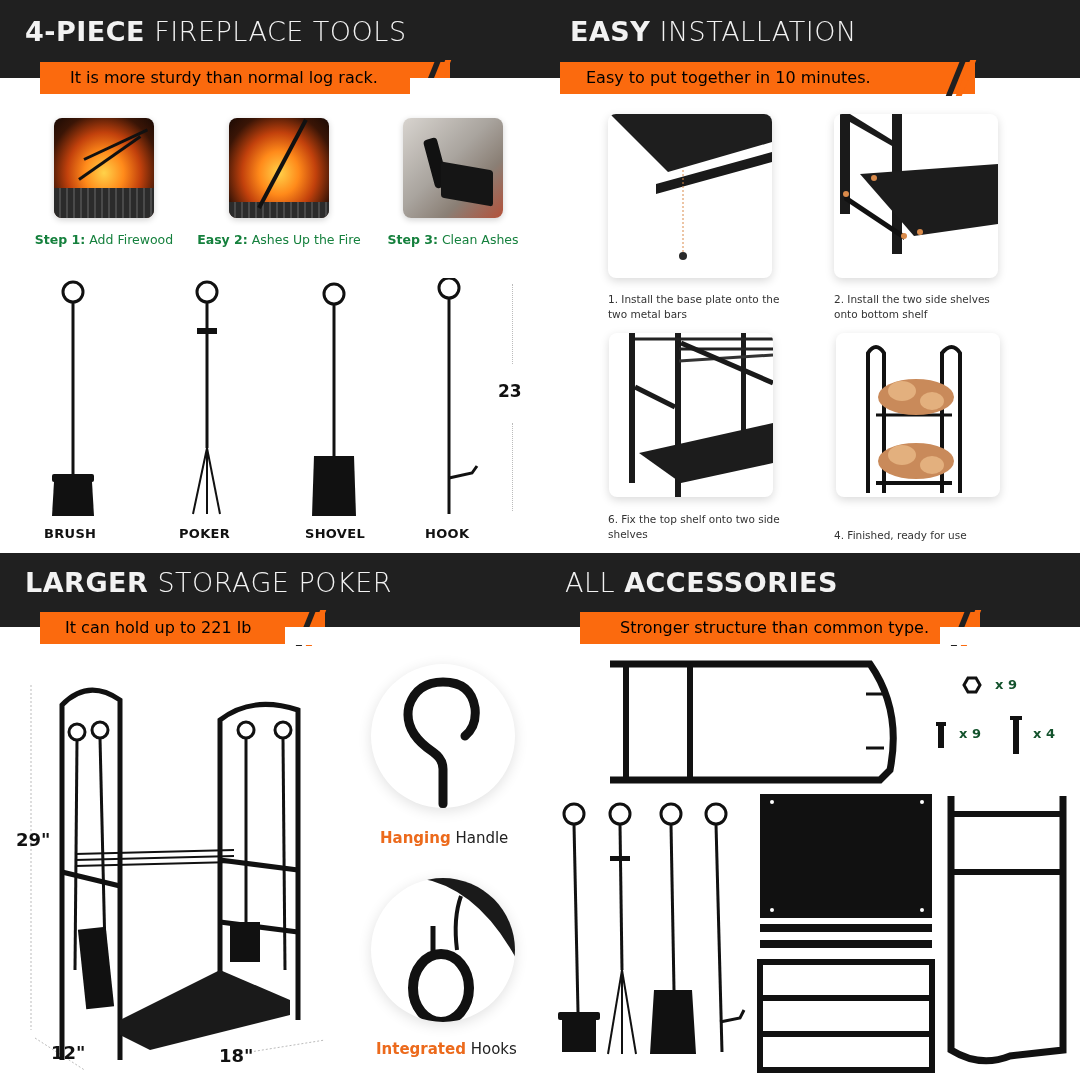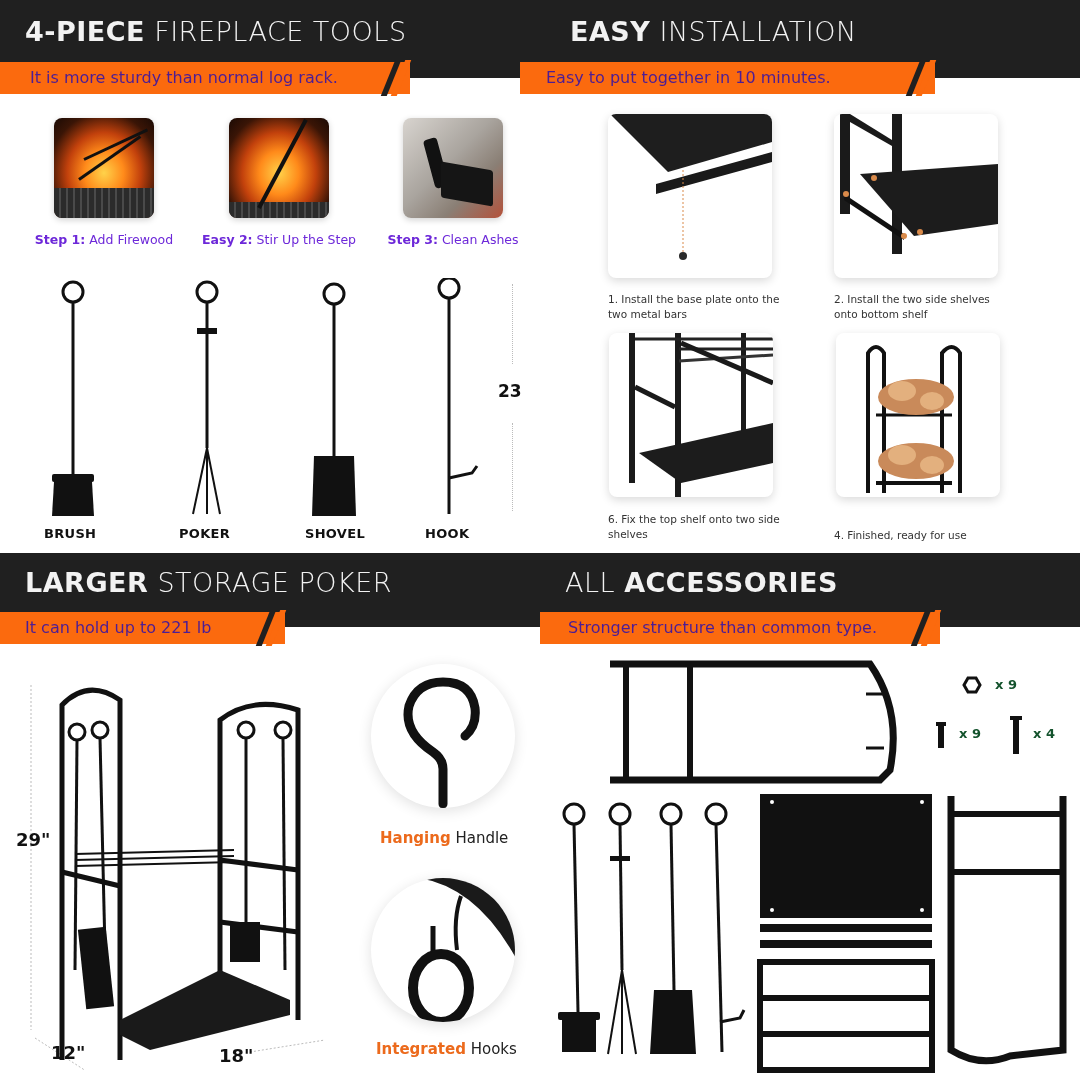--- a/index.html
+++ b/index.html
@@ -8,39 +8,39 @@
 
   
   .band { position: absolute; left: 0; width: 1080px; background: #202020; }
   .band.top { top: 0; height: 78px; }
   .band.bottom { top: 553px; height: 74px; }
 
   .hdr-title { position: absolute; color: #f2f2f2; font-size: 27px; letter-spacing: 0.5px; white-space: nowrap; }
   .hdr-title b { font-weight: 700; margin-top: 40px; }
   .hdr-title span.light { font-weight: 300; }
 
-  .tag { position: absolute; height: 32px; background: #fb6a0e; color: #4c1d95;
-         font-size: 16px; line-height: 32px; padding-left: 30px; white-space: nowrap; }
+  .tag { position: absolute; height: 32px; background: #fb6a0e; color: #000000;
+         font-size: 16px; line-height: 32px; padding-left: 30px; white-space: nowrap; margin-left: 40px; }
   .tag .slash { position: absolute; top: -2px; width: 6px; height: 36px; transform: skewX(-22deg); }
   .slash.s1 { background: #202020; }
   .slash.s2 { background: #fb6a0e; }
   .tag .txt { position: relative; }
 
   
   .step { position: absolute; text-align: center; width: 170px; }
   .photo { width: 100px; height: 100px; border-radius: 8px; margin: 0 auto; overflow: hidden;
            box-shadow: 0 2px 6px rgba(0,0,0,.18); position: relative; }
   .fire { background: radial-gradient(ellipse at 50% 55%, #ffd24a 0%, #ff8a1a 28%, #c2410c 52%, #3a1506 78%, #1a0a04 100%); }
   .fire .grate { position: absolute; left: 0; right: 0; bottom: 0; height: 30px;
                  background: repeating-linear-gradient(90deg, #2b2b2b 0 5px, #4a4a4a 5px 7px); }
   .fire .rod { position: absolute; height: 3px; background: #111; transform-origin: left center; }
   .ash { background: linear-gradient(135deg, #d8d4cf 0%, #a9a49e 45%, #8a7f75 70%, #b4513a 100%); }
   .ash .pan { position: absolute; left: 38px; top: 48px; width: 52px; height: 36px; background: #151515; transform: skewY(10deg); border-radius: 3px; }
   .ash .brush { position: absolute; left: 26px; top: 20px; width: 14px; height: 50px; background: #111; transform: rotate(-15deg); border-radius: 4px; }
-  .step-cap { margin-top: 14px; font-size: 12.5px; color: #6d28d9; white-space: nowrap; }
+  .step-cap { margin-top: 14px; font-size: 12.5px; color: #15803d; white-space: nowrap; }
   .step-cap b { font-weight: 700; }
 
   
   .tool { position: absolute; top: 278px; width: 90px; height: 250px; }
   .tool svg { position: absolute; left: 0; top: 0; }
   .tool-label { position: absolute; top: 526px; font-size: 13px; font-weight: 700; color: #111; letter-spacing: .3px; }
   .dim-line { position: absolute; border-left: 1px dotted #bbb; width: 0; }
   .dim-num { position: absolute; font-weight: 700; color: #111; }
 
   
@@ -90,21 +90,21 @@
   <div class="step-cap">
     <b>Step 1:</b> <span>Add Firewood</span>
   </div>
 </div>
 <div class="step" style="left:194px; top:118px;">
   <div class="photo fire">
     <div class="grate" style="height:16px;"></div>
     <div class="rod" style="left:30px; top:88px; width:100px; transform:rotate(-62deg); height:4px;"></div>
   </div>
   <div class="step-cap">
-    <b>Easy 2:</b> <span>Stir Up the Step</span>
+    <b>Easy 2:</b> <span>Ashes Up the Fire</span>
   </div>
 </div>
 <div class="step" style="left:368px; top:118px;">
   <div class="photo ash">
     <div class="brush"></div>
     <div class="pan"></div>
   </div>
   <div class="step-cap">
     <b>Step 3:</b> <span>Clean Ashes</span>
   </div>
@@ -216,21 +216,21 @@
   <span class="txt">It can hold up to 221 lb</span>
   <span class="slash s1" style="right:16px;"></span>
   <span class="slash s2" style="right:6px;"></span>
 </div>
 <div style="position:absolute; left:285px; top:627px; width:255px; height:18px; background:#fff;"></div>
 
 <div class="hdr-title" style="left:565px; top:567px;">
   <span class="light">ALL</span>
   <b>ACCESSORIES</b>
 </div>
-<div class="tag" style="left:540px; top:612px; width:400px; padding-left:28px;">
+<div class="tag" style="left:540px; top:612px; width:400px; padding-left:40px;">
   <span class="txt">Stronger structure than common type.</span>
   <span class="slash s1" style="right:16px;"></span>
   <span class="slash s2" style="right:6px;"></span>
 </div>
 <div style="position:absolute; left:940px; top:627px; width:140px; height:18px; background:#fff;"></div>
 
 <svg style="position:absolute; left:20px; top:660px;" width="330" height="410" viewBox="0 0 330 410">
 
   <line x1="11" y1="25" x2="11" y2="370" stroke="#bbb" stroke-width="1" stroke-dasharray="2,2"></line>
   <line x1="15" y1="378" x2="80" y2="420" stroke="#bbb" stroke-width="1" stroke-dasharray="2,2"></line>

